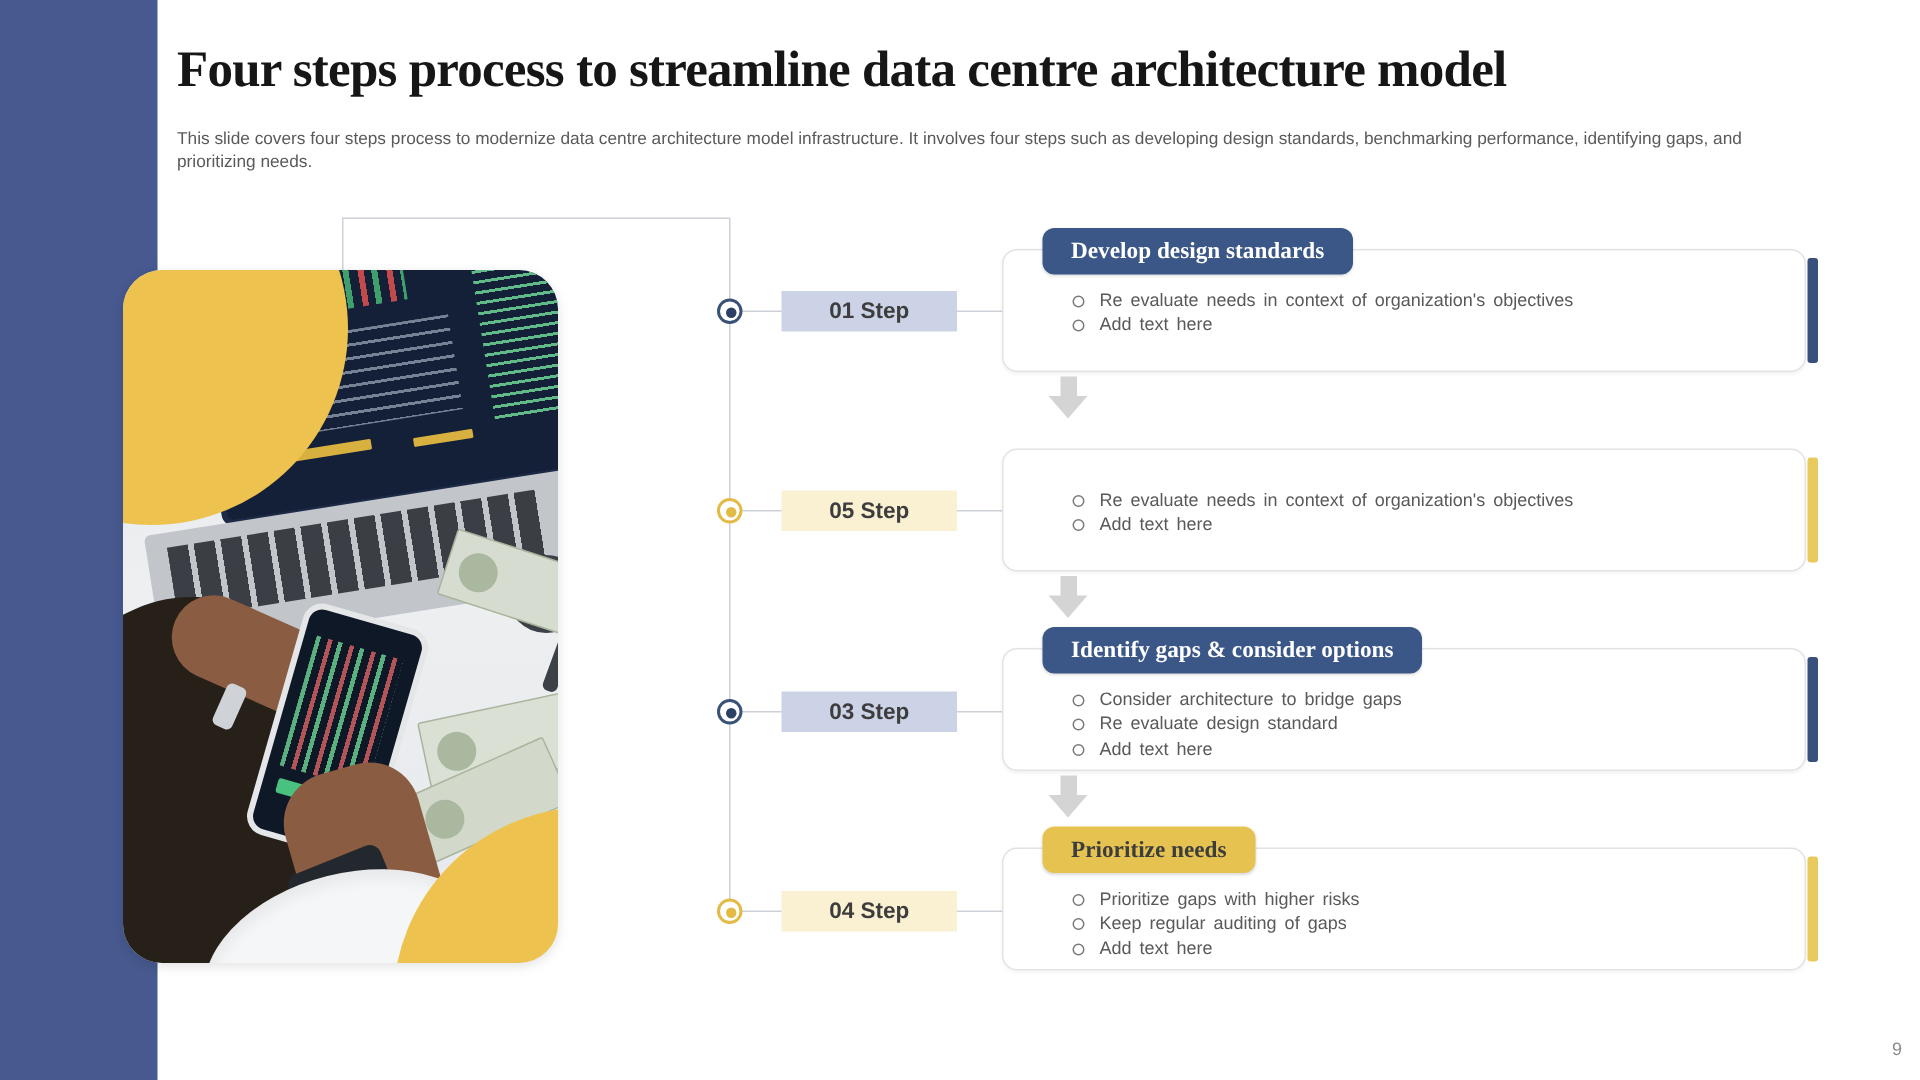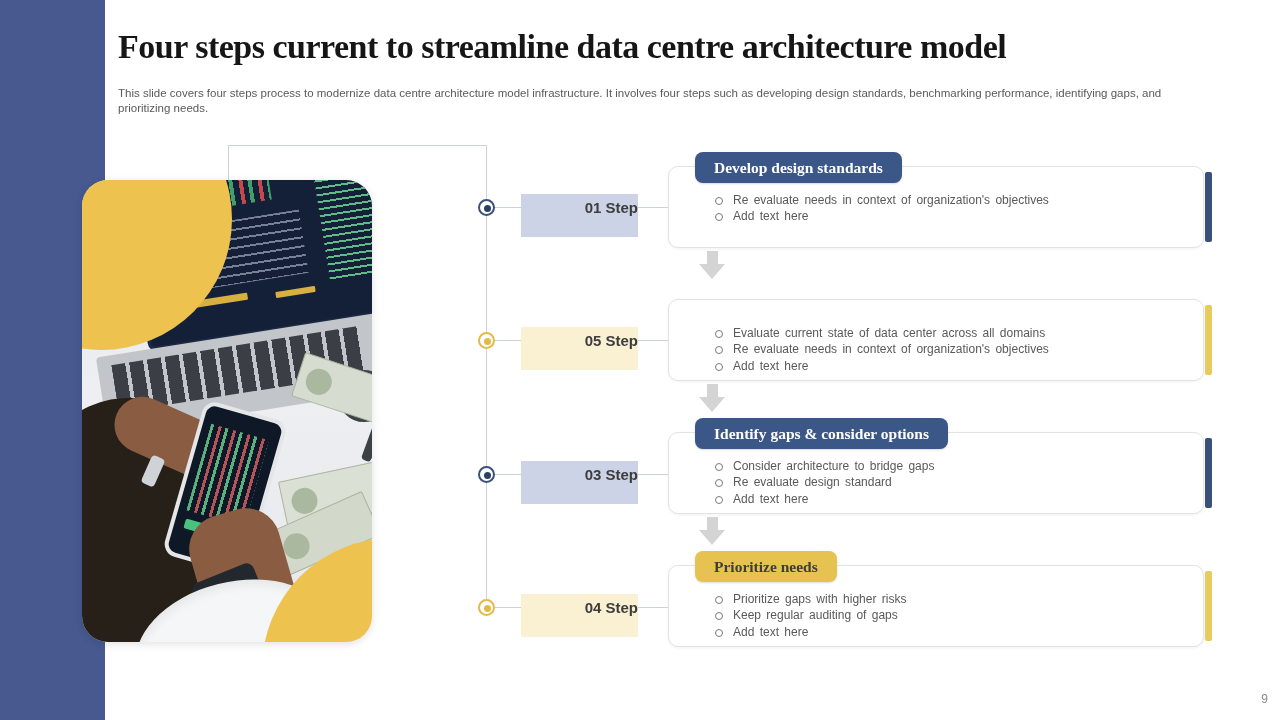--- a/index.html
+++ b/index.html
@@ -67,21 +67,21 @@
   .p-corner-br { right:-152px; bottom:-158px; width:262px; height:262px; border-radius:50%; background:#edc24e; z-index:3; }
 
   
   .row-connector { position:absolute; height:1px; background:#cdd1d8; left:486px; width:182px; z-index:1; }
   .marker { position:absolute; left:478px; width:17px; height:17px; border-radius:50%; background:#ffffff;
             z-index:2; }
   .marker .dot { position:absolute; left:4px; top:4px; width:7px; height:7px; border-radius:50%; }
   .marker.blue   { border:2px solid #3a5178; } .marker.blue .dot   { background:#2c4066; }
   .marker.yellow { border:2px solid #e4ba47; } .marker.yellow .dot { background:#e4ba47; }
 
-  .pill { position:absolute; left:521px; width:117px; height:43px; z-index:2; text-align:right;
+  .pill { position:absolute; left:521px; width:117px; height:27px; z-index:2; text-align:center;
           line-height:27px; font-weight:bold; font-size:15px; color:#3d3d3d; }
   .pill.blue   { background:#ccd3e6; }
   .pill.yellow { background:#faf0d2; }
 
   
   .card { position:absolute; left:668px; width:536px; height:82px; background:#ffffff;
           border:1px solid #e3e3e3; border-radius:10px; z-index:2; box-shadow:0 1px 3px rgba(0,0,0,0.06); }
   .card-accent { position:absolute; right:-9px; top:5px; width:7px; height:70px; border-radius:2px; }
   .card.blue   .card-accent { background:#38507c; }
   .card.yellow .card-accent { background:#e8ca5e; }
@@ -105,21 +105,21 @@
   .footer { position:absolute; left:0; top:694px; width:1280px; text-align:center; font-size:11.5px; color:#5a5a5a; }
   .page-number { position:absolute; right:12px; top:692px; font-size:12px; color:#8a8a8a; }
 </style>
 </head>
 <body>
 
 <div class="slide">
 
   <div class="sidebar"></div>
 
-  <h1 class="title">Four steps current to streamline data centre architecture model</h1>
+  <h1 class="title">Four steps process to streamline data centre architecture model</h1>
   <p class="subtitle">This slide covers four steps process to modernize data centre architecture model infrastructure. It involves four steps such as developing design standards, benchmarking performance, identifying gaps, and prioritizing needs.</p>
 
   <div class="line line-top"></div>
   <div class="line line-stub"></div>
   <div class="line line-spine"></div>
 
   <div class="photo">
     <div class="p-screen">
       <div class="p-candles"></div>
       <div class="p-table-r"></div>
@@ -173,21 +173,20 @@
       <div class="head"></div>
     </div>
 
   <div class="row-connector" style="top:340px"></div>
   <div class="marker yellow" style="top:332px">
       <div class="dot"></div>
     </div>
   <div class="pill yellow" style="top:327px">05 Step</div>
   <div class="card yellow" style="top:299px">
     <div class="bullets">
-      <div class="bullet">Evaluate current state of data center across all domains</div>
       <div class="bullet">Re evaluate needs in context of organization's objectives</div>
       <div class="bullet">Add text here</div>
     </div>
     <div class="card-accent"></div>
   </div>
   <div class="down-arrow" style="top:384px">
       <div class="stem"></div>
       <div class="head"></div>
     </div>
 

